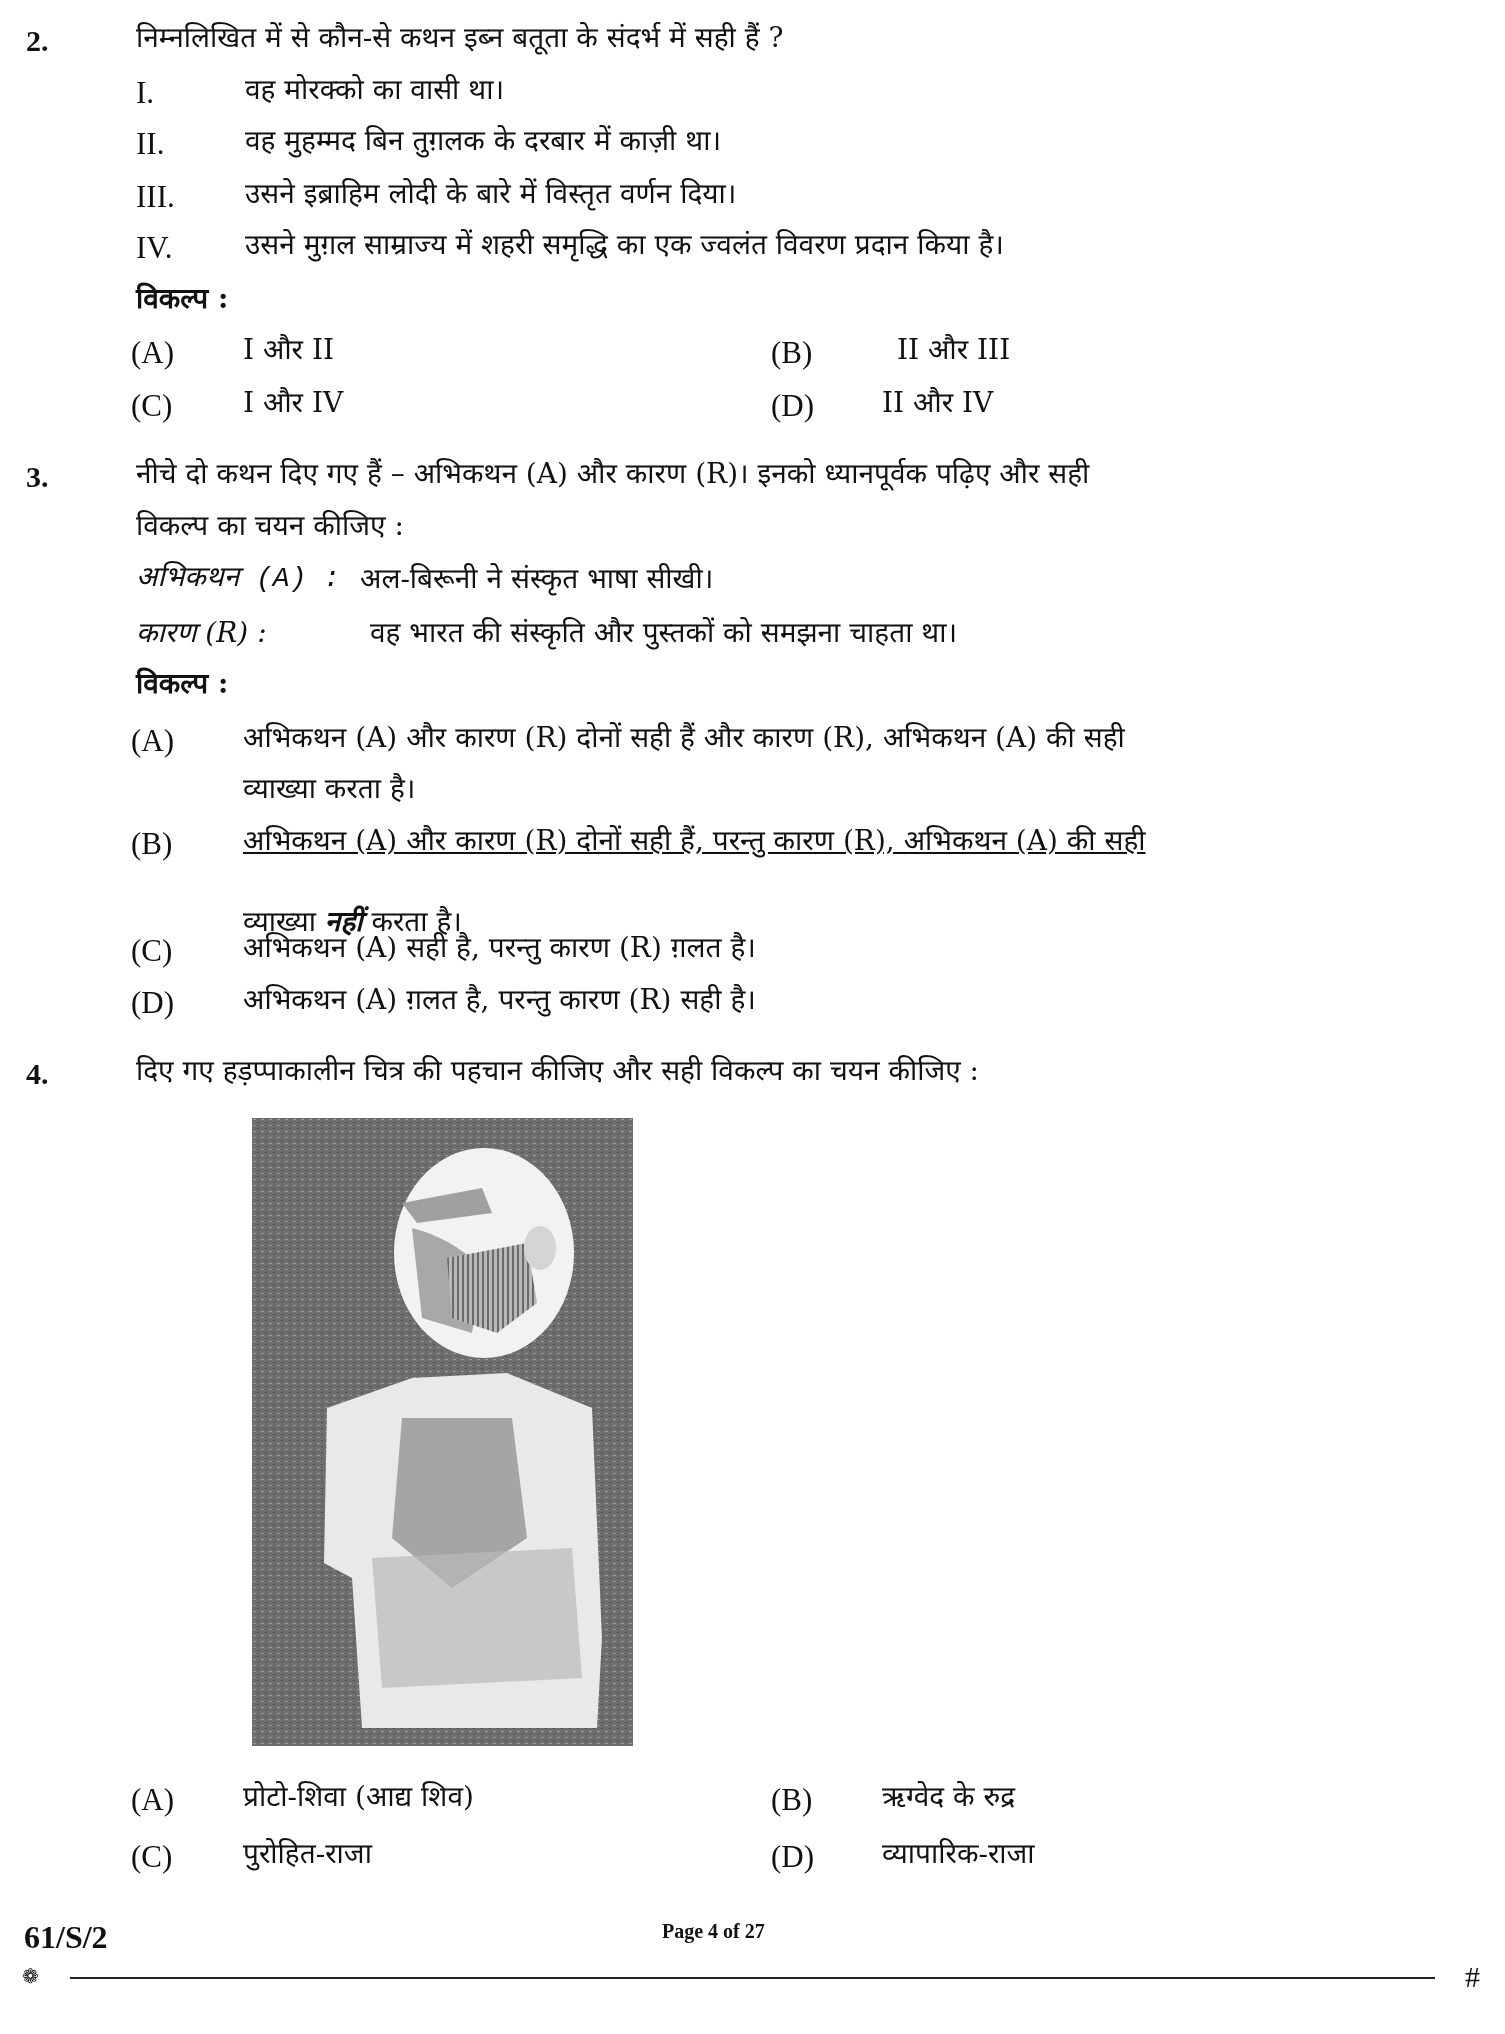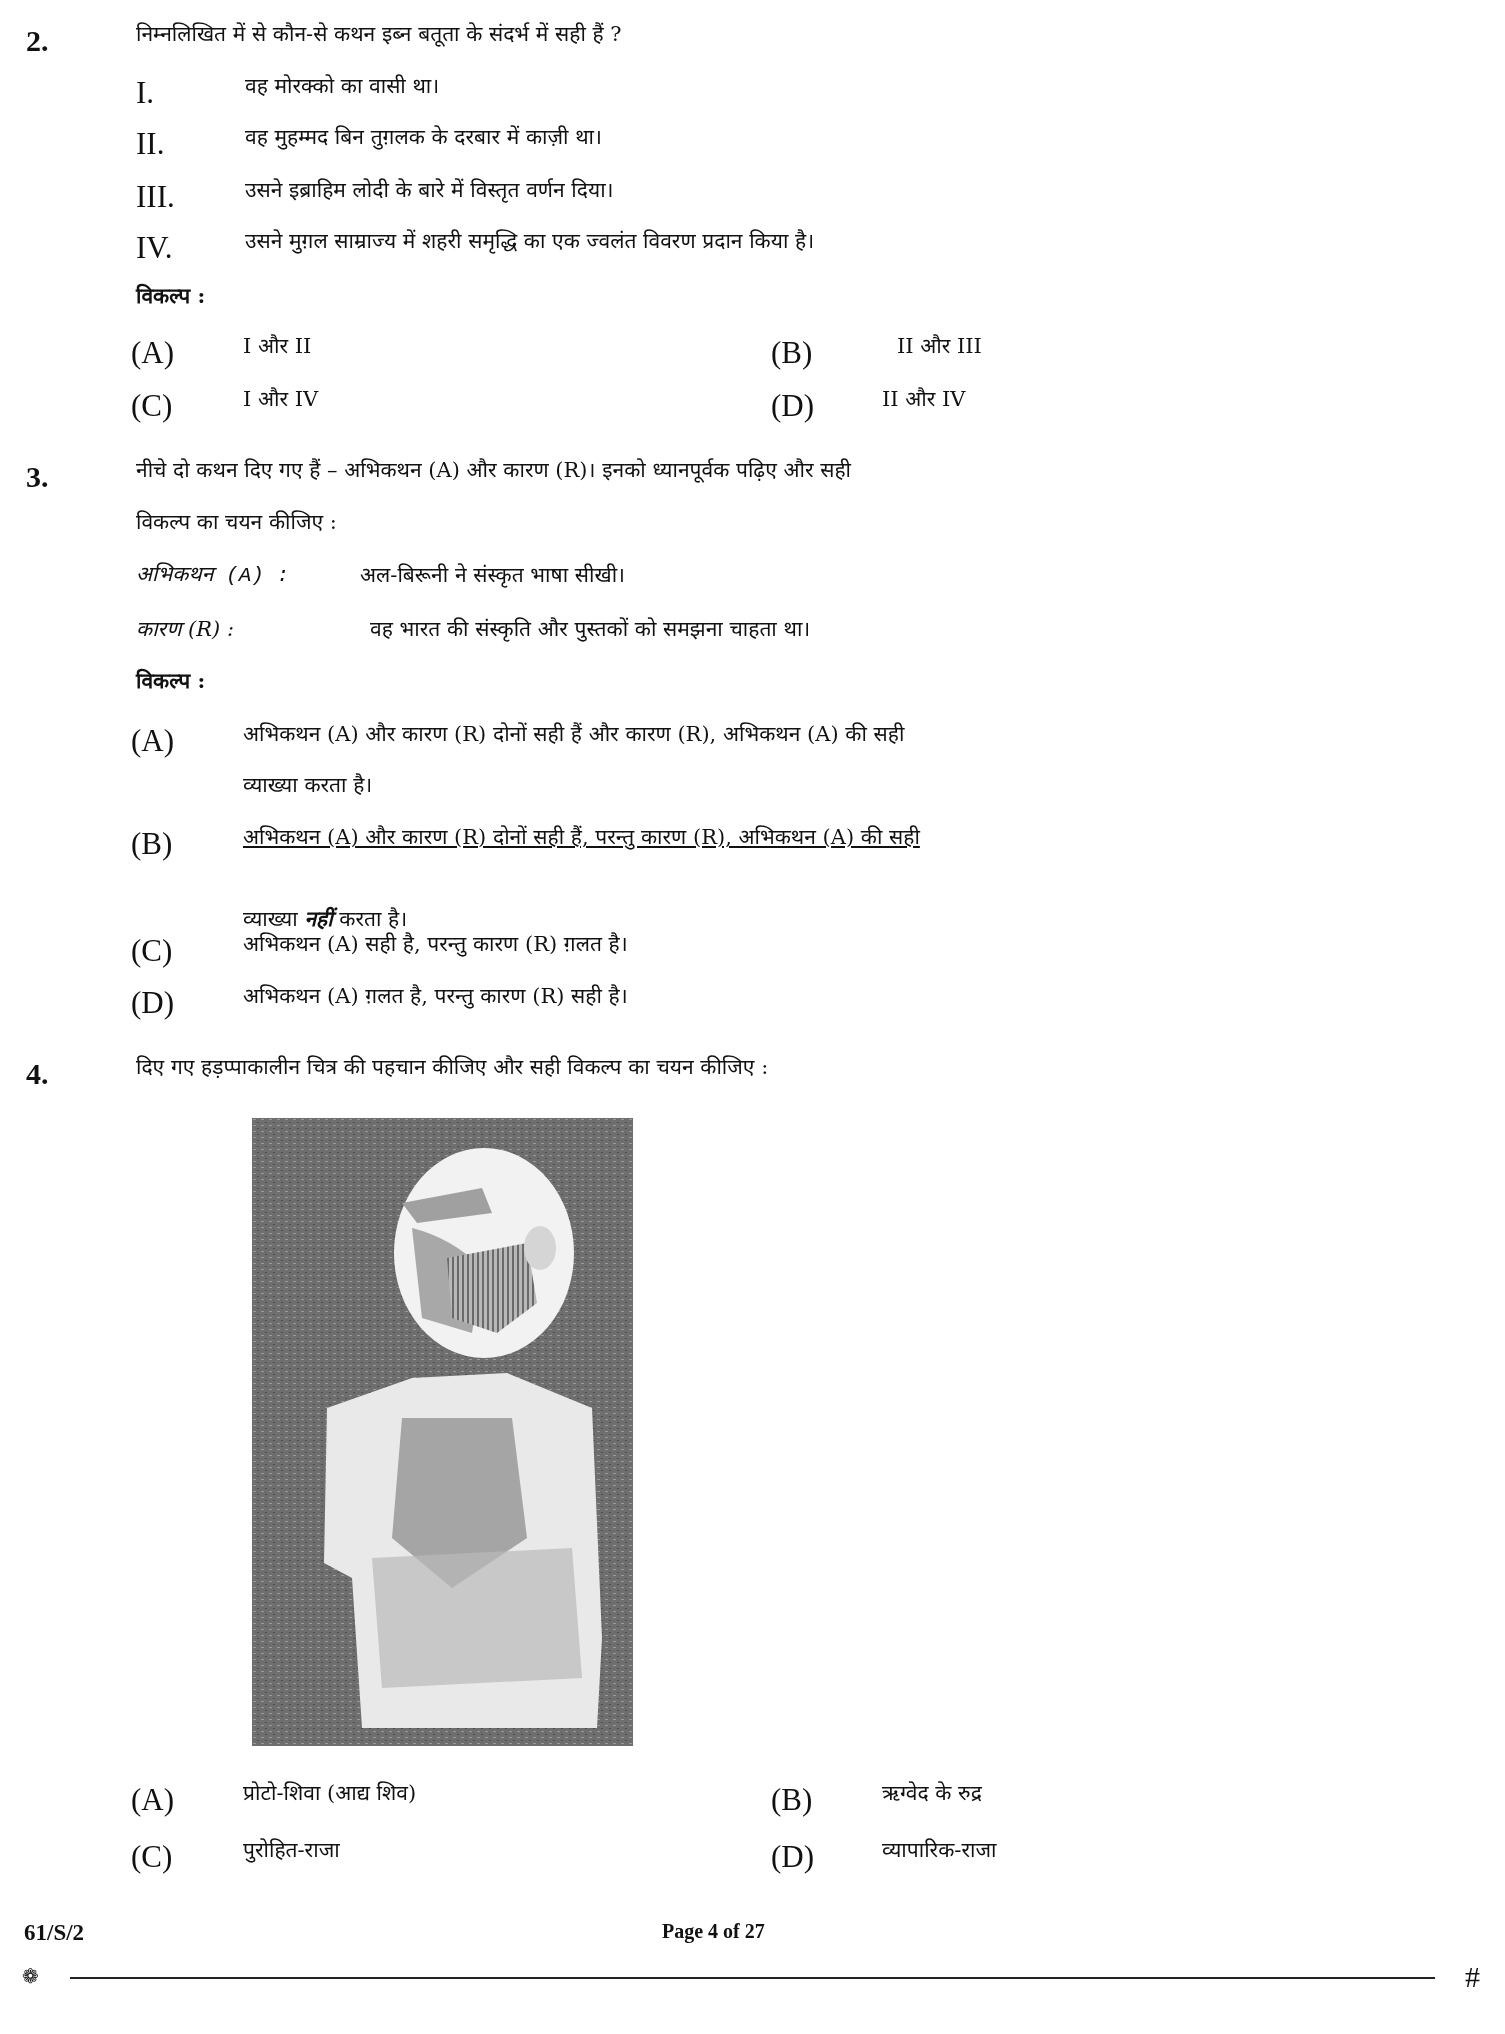--- a/index.html
+++ b/index.html
@@ -1,26 +1,26 @@
 <!DOCTYPE html>
 <html><head>
 <meta charset="utf-8">
 <style>
   html, body { margin:0; padding:0; background:#ffffff; }
   body { width:1505px; height:2034px; position:relative; overflow:hidden;
          font-family:"DejaVu Serif","Liberation Serif",serif; color:#111; }
   .abs { position:absolute; white-space:nowrap; line-height:1; }
   .qnum { font-family:"Liberation Serif","DejaVu Serif",serif; font-weight:bold; font-size:30px; }
-  .txt { font-size:21px; }
+  .txt { font-size:28px; }
   .lbl { font-family:"Liberation Serif","DejaVu Serif",serif; font-size:31px; }
   .bold { font-weight:bold; }
   .ital { font-style:italic; }
   .figure { position:absolute; left:252px; top:1118px; width:381px; height:628px;
             background:#6b6b6b; overflow:hidden; }
-  .footer-code { font-family:"Liberation Serif",serif; font-weight:bold; font-size:23px; }
+  .footer-code { font-family:"Liberation Serif",serif; font-weight:bold; font-size:32px; }
   .footer-page { font-family:Liberation Serif, serif; font-weight:bold; font-size:20px; }
   .rule { position:absolute; left:70px; top:1977px; width:1365px; height:2px; background:#222; }
 </style>
 </head>
 <body>
 
 <div>
   <span class="abs qnum" style="left:26px;top:26px;">2.</span>
   <span class="abs txt" style="left:136px;top:24px;">निम्नलिखित में से कौन-से कथन इब्न बतूता के संदर्भ में सही हैं ?</span>
 

